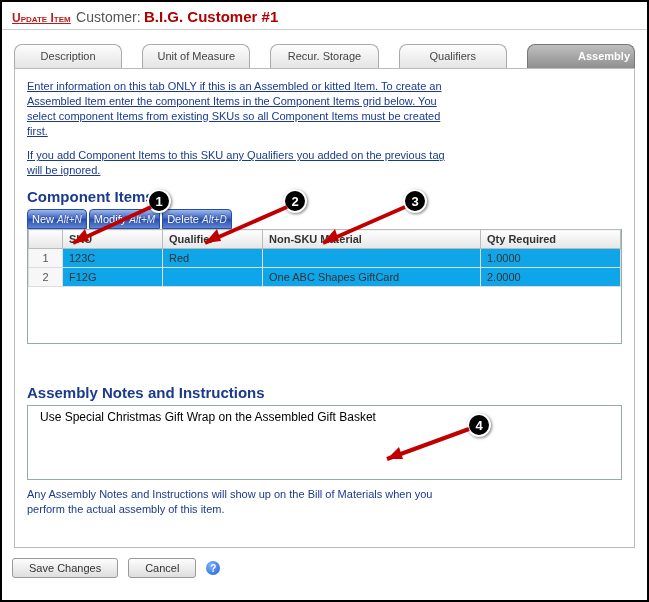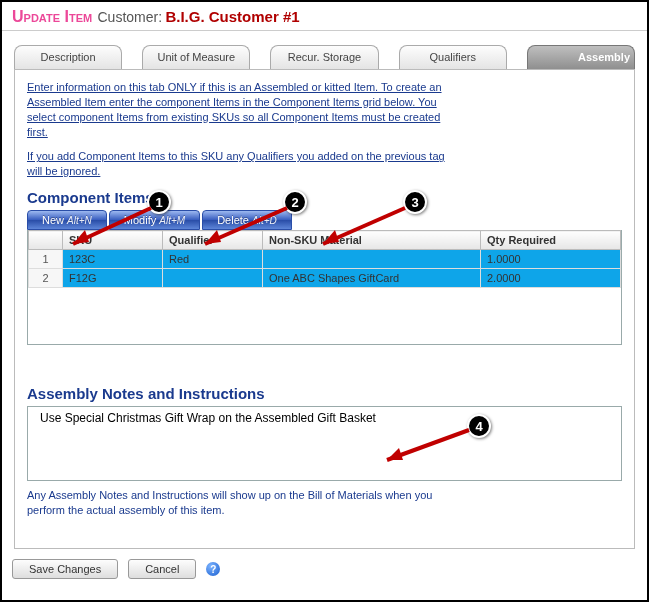--- a/index.html
+++ b/index.html
@@ -13,24 +13,25 @@
     border: 2px solid #000;
     position: relative;
     overflow: hidden;
   }
   .header {
     padding: 6px 10px 4px 10px;
     border-bottom: 1px solid #ccc;
   }
   .header .title {
     font-variant: small-caps;
-    font-size: 16px;
-    font-weight: bold;
-    color: #ec4899;
+    font-size: 12px;
+    font-weight: bold;
+    color: #b91c1c;
     display: inline;
+    text-decoration: underline;
   }
   .header .cust-label {
     font-size: 14px;
     color: #555;
     display: inline;
     margin-left: 2px;
   }
   .header .cust-name {
     font-size: 15px;
     font-weight: bold;
@@ -86,21 +87,21 @@
     font-size: 15px;
     margin: 6px 0 4px 0;
   }
 
   .btnbar { display: flex; }
   .btn3d {
     background: linear-gradient(#9cb8f0, #3a5fc0 48%, #2a4ea8 52%, #5d85d8);
     color: #fff;
     border: 1px solid #2a4ea8;
     border-radius: 4px 4px 0 0;
-    padding: 3px 14px;
+    padding: 3px 4px;
     font-size: 11px;
     cursor: pointer;
     margin-right: 2px;
     text-shadow: 0 -1px 0 rgba(0,0,0,.3);
   }
   .btn3d em { font-style: italic; font-size: 10px; opacity: .9; }
 
   .grid {
     border: 1px solid #9aa;
     border-top: none;

